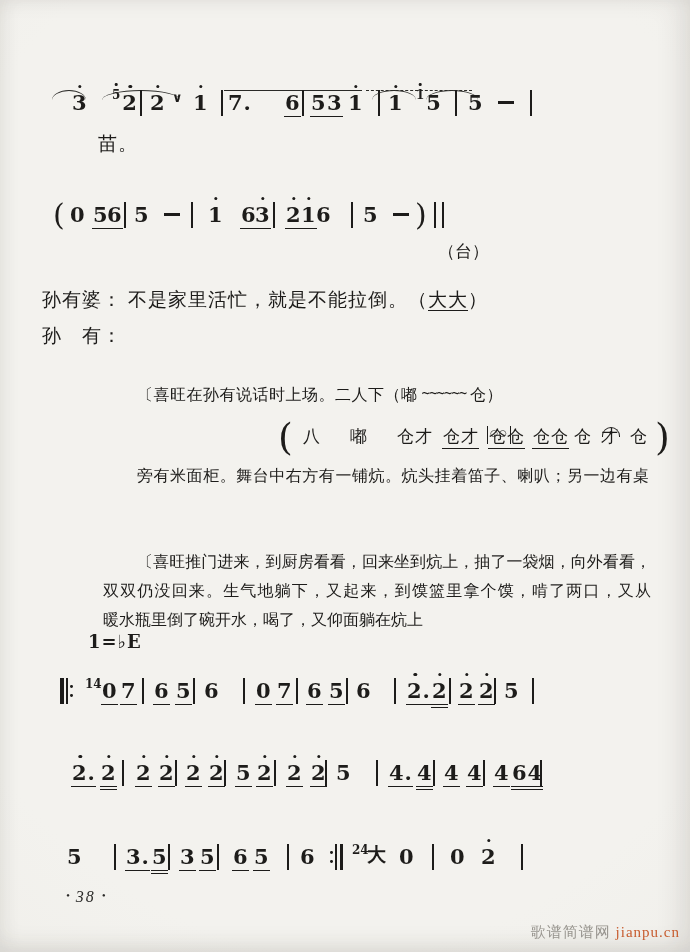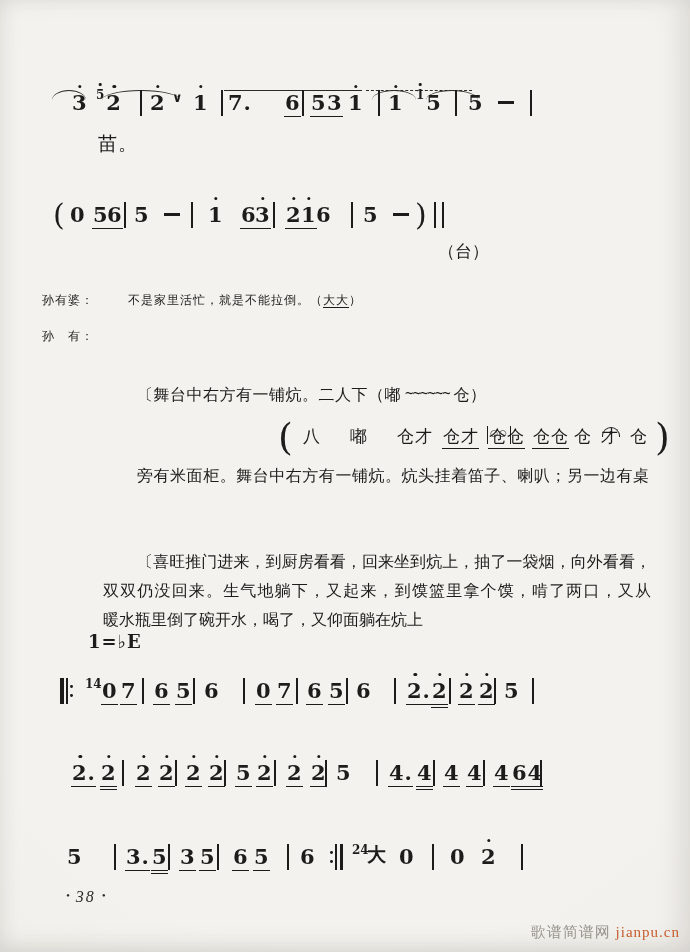--- a/index.html
+++ b/index.html
@@ -37,21 +37,21 @@
   .moob .sg { flex:1; border-top:1.9px solid #1d1c1a; height:7px; }
   .moob .sg.l { border-left:1.9px solid #1d1c1a; }
   .moob .sg.r { border-right:1.9px solid #1d1c1a; }
   .moob .cc { position:relative; top:-5px; padding:0 2px; font:700 9px "DejaVu Sans", sans-serif; letter-spacing:1px; }
   .mferm { width:16px; height:9px; border:1.9px solid #1d1c1a; border-bottom:none; border-radius:16px 16px 0 0; top:-18px; position:relative; }
   .mferm::after { content:""; position:absolute; left:50%; top:3px; transform:translateX(-50%); width:3px; height:3px; background:#1d1c1a; border-radius:50%; }
   
   .lyric { position:absolute; font-size:19px; letter-spacing:1px; }
   .annot { position:absolute; font-size:17px; }
   .dialogue { position:absolute; left:42px; top:282px; width:616px; }
-  .dentry { display:flex; line-height:36px; font-size:12px; letter-spacing:1px; }
+  .dentry { display:flex; line-height:36px; font-size:19px; letter-spacing:1px; }
   .dspeaker { flex:none; width:86px; }
   .dtext { flex:none; width:508px; }
   .uline { border-bottom:1.6px solid #1d1c1a; }
   .sline { position:absolute; font-size:16px; letter-spacing:.5px; }
   .wave { display:inline-block; font:400 14px "DejaVu Sans Mono", monospace; letter-spacing:-1px; position:relative; top:-2px; padding:0 4px; }
   .para { position:absolute; font-size:16px; line-height:29px; }
   .para .jline { text-align:justify; text-align-last:justify; }
   .para .ind { padding-left:34px; }
   .keysig { position:absolute; left:88px; top:631px; font:700 18px "DejaVu Serif", serif; letter-spacing:1px; }
   .pagenum { position:absolute; left:66px; top:888px; font-style:italic; font-size:16px; letter-spacing:2px; color:#2b2a28; }
@@ -60,21 +60,21 @@
 </style>
 </head>
 <body>
 
 <div class="page">
 
   <div class="mrow" style="top:90px">
       <span class="marc" style="width: 34px; left: 52px;"></span>
       <span class="mnote" style="left: 72px;"><span class="dw">3<i class="da"></i></span></span>
       <span class="marc" style="width: 78px; left: 102px;"></span>
-      <span class="mnote" style="left: 96px;"><span class="grace ga">5</span><span class="dw">2<i class="da"></i></span></span>
+      <span class="mnote" style="left: 112px;"><span class="grace ga">5</span><span class="dw">2<i class="da"></i></span></span>
       <span class="mbar" style="left: 140px;"></span>
       <span class="mnote" style="left: 150px;"><span class="dw">2<i class="da"></i></span></span>
       <span class="mbreath" style="left: 172px;">∨</span>
       <span class="mnote" style="left: 193px;"><span class="dw">1<i class="da"></i></span></span>
       <span class="mbar" style="left: 221px;"></span>
       <span class="mpline" style="width: 138px; left: 224px;"></span>
       <span class="mnote" style="left: 228px;"><span class="dw dd">7.</span></span>
       <span class="mnote" style="left: 285px;"><span class="dw">6<i class="ul u0"></i></span></span>
       <span class="mbar" style="left: 302px;"></span>
       <span class="mnote" style="left: 311px;"><span class="dw">5<i class="ul u0"></i></span></span>
@@ -121,21 +121,21 @@
     <div class="dentry">
       <span class="dspeaker">孙有婆：</span>
       <span class="dtext"><span>不是家里活忙，就是不能拉倒。</span><span>（</span><span class="uline">大大</span><span>）</span></span>
     </div>
     <div class="dentry">
       <span class="dspeaker">孙　有：</span>
     </div>
   </div>
 
   <div class="sline" style="left:137px; top:385px">
-    <span>〔舞台中右方有一铺炕。二人下（嘟</span><span class="wave">~~~~~~</span><span>仓）</span>
+    <span>〔喜旺在孙有说话时上场。二人下（嘟</span><span class="wave">~~~~~~</span><span>仓）</span>
   </div>
 
   <div class="mrow perc" style="top:427px">
       <span class="mparen" style="left: 278px;">(</span>
       <span class="mnote mtxt" style="left: 303px;"><span class="dw">八</span></span>
       <span class="mnote mtxt" style="left: 350px;"><span class="dw">嘟</span></span>
       <span class="mnote mtxt" style="left: 397px;"><span class="dw">仓才</span></span>
       <span class="mnote mtxt" style="left: 443px;"><span class="dw">仓才<i class="ul u0"></i></span></span>
       <span class="moob" style="width: 76px; left: 487px;"><i class="sg l"></i><i class="cc">○○</i><i class="sg r"></i></span>
       <span class="mnote mtxt" style="left: 489px;"><span class="dw">仓仓<i class="ul u0"></i></span></span>

